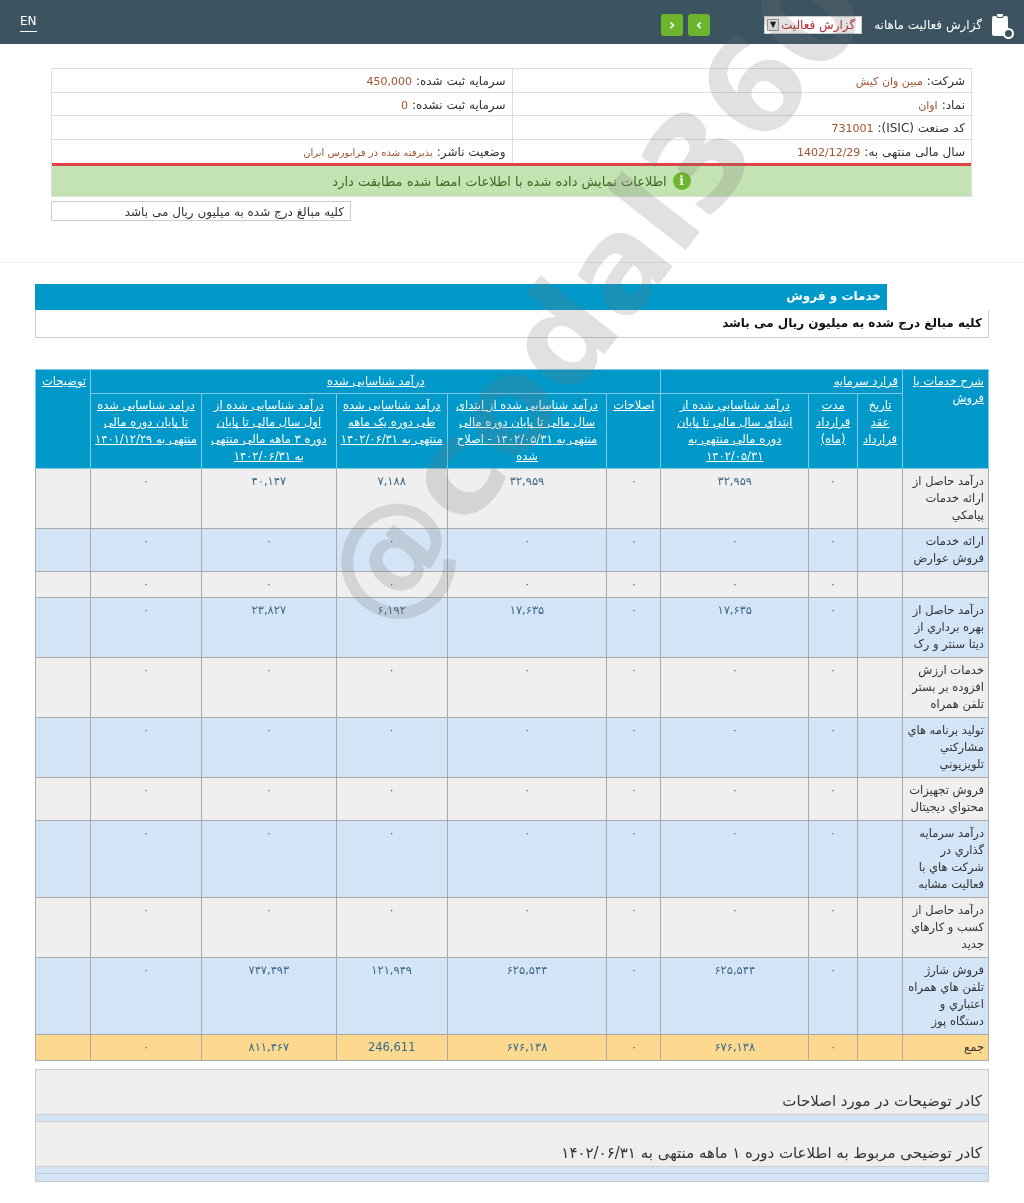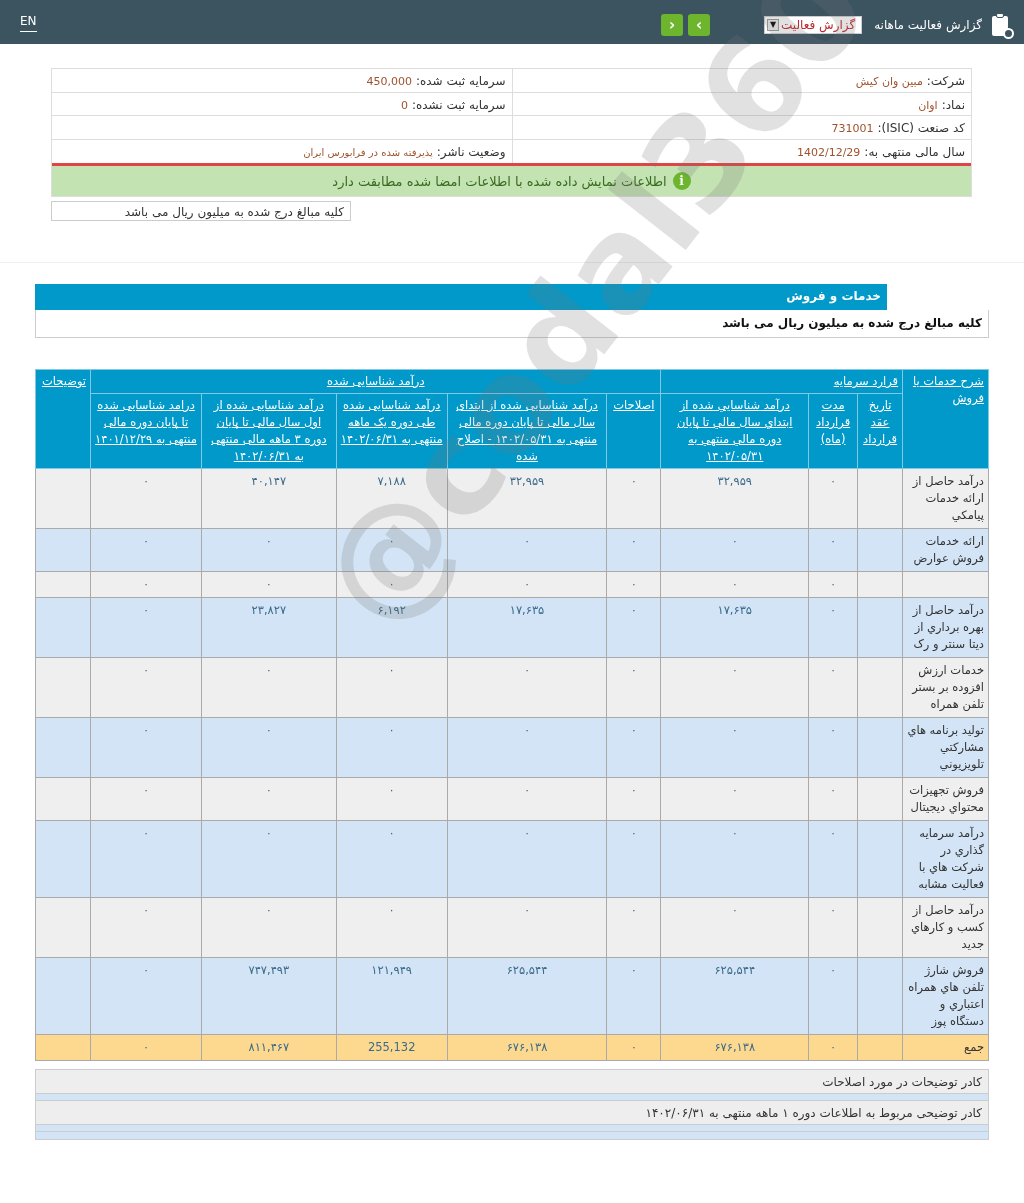--- a/index.html
+++ b/index.html
@@ -36,21 +36,21 @@
   table.main { position: absolute; left: 35px; top: 369px; width: 954px; border-collapse: collapse; direction: rtl; font-size: 11.5px; }
   table.main th { background: #0199c9; color: #fff; font-weight: normal; border: 1px solid #7fc8e6; padding: 3px 4px; vertical-align: top; line-height: 17px; text-decoration: underline; }
   table.main td { border: 1px solid #aaa; padding: 4px 4px; vertical-align: top; line-height: 17px; color: #2a4d6e; }
   table.main td.desc { text-align: right; color: #333; }
   table.main td.num { text-align: center; color: #3b6a8a; }
   table.main tr.odd td { background: #efefef; }
   table.main tr.even td { background: #d2e4f5; }
   table.main tr.total td { background: #fcd98f; }
 
   .notes { position: absolute; left: 35px; top: 1069px; width: 954px; direction: rtl; border: 1px solid #ccc; }
-  .note-row { height: 24px; background: #eee; font-size: 12px; padding: 5px 6px; color: #333; border-bottom: 1px solid #ccc; }
+  .note-row { height: 24px; background: #eee; font-size: 15px; padding: 22px 6px; color: #333; border-bottom: 1px solid #ccc; }
   .note-gap { height: 7px; background: #d2e4f5; border-bottom: 1px solid #ccc; }
 
   .watermark { position: absolute; left: 290px; top: 560px; font-size: 130px; font-weight: bold; color: rgba(120,120,120,0.22); transform: rotate(-52deg); transform-origin: left top; white-space: nowrap; pointer-events: none; font-family: "DejaVu Sans", sans-serif; }
 </style>
 </head>
 <body>
 
 <div class="topbar">
   <span class="lang">EN</span>
   <div class="title-wrap">
@@ -253,21 +253,21 @@
         <td class="num">۰</td>
         <td class="num"></td>
       </tr>
       <tr class="total" style="height: 22px;">
         <td class="desc">جمع</td>
         <td class="num"></td>
         <td class="num">۰</td>
         <td class="num">۶۷۶,۱۳۸</td>
         <td class="num">۰</td>
         <td class="num">۶۷۶,۱۳۸</td>
-        <td class="num">255,132</td>
+        <td class="num">246,611</td>
         <td class="num">۸۱۱,۴۶۷</td>
         <td class="num">۰</td>
         <td class="num"></td>
       </tr>
     </tbody>
 </table>
 
 <div class="notes">
   <div class="note-row">کادر توضیحات در مورد اصلاحات</div>
   <div class="note-gap"></div>

